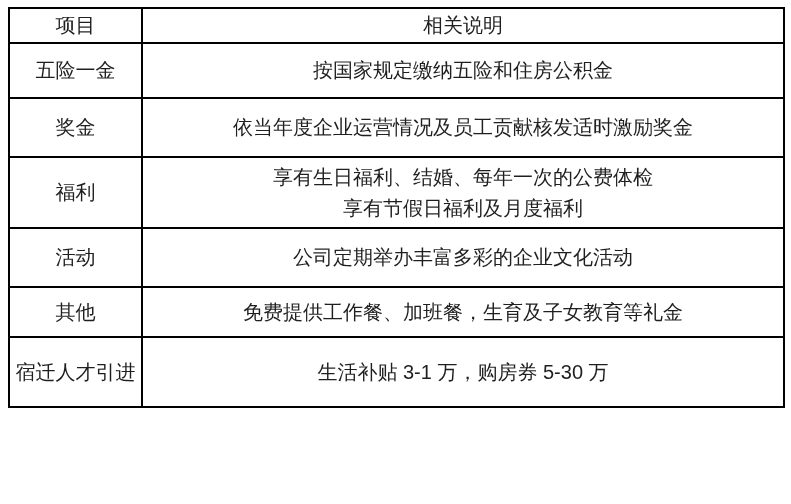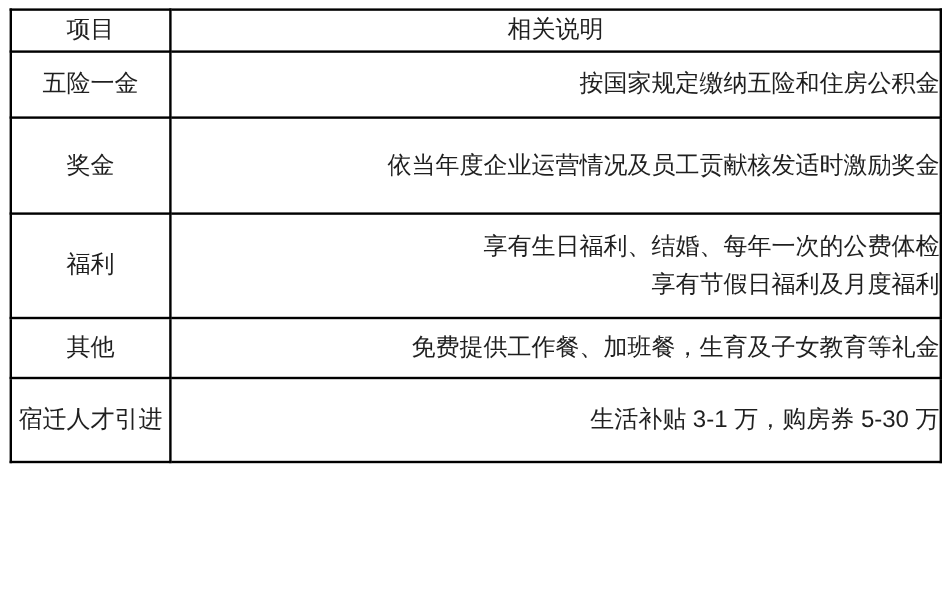--- a/index.html
+++ b/index.html
@@ -36,30 +36,30 @@
     line-height: 1.55;
   }
   table.benefits th {
     text-align: center;
   }
   td.item-cell {
     text-align: center;
     padding: 0 14px;
   }
   td.desc-cell {
-    text-align: right;
+    text-align: center;
     padding: 0 10px 0 11px;
     border-radius: 11px;
   }
   .desc-line { display: block; }
   tr.r-head  { height: 35px; }
   tr.r-wx    { height: 55px; padding-left: 19px; }
   tr.r-xj    { height: 65px; }
-  tr.r-jj    { height: 80px; }
-  tr.r-fl    { height: 87px; }
+  tr.r-jj    { height: 59px; }
+  tr.r-fl    { height: 71px; }
   tr.r-hd    { height: 59px; }
   tr.r-qt    { height: 50px; }
   tr.r-sq    { height: 70px; }
 </style>
 </head>
 <body>
 
 <div class="page">
   <table class="benefits">
     <colgroup>
@@ -88,20 +88,26 @@
     </tr>
 
     <tr class="r-fl">
       <td class="item-cell">福利</td>
       <td class="desc-cell">
         <span class="desc-line">享有生日福利、结婚、每年一次的公费体检</span>
         <span class="desc-line">享有节假日福利及月度福利</span>
       </td>
     </tr>
 
+    <tr class="r-hd">
+      <td class="item-cell">活动</td>
+      <td class="desc-cell">
+        <span class="desc-line">公司定期举办丰富多彩的企业文化活动</span>
+      </td>
+    </tr>
 
     <tr class="r-qt">
       <td class="item-cell">其他</td>
       <td class="desc-cell">
         <span class="desc-line">免费提供工作餐、加班餐，生育及子女教育等礼金</span>
       </td>
     </tr>
 
     <tr class="r-sq">
       <td class="item-cell">宿迁人才引进</td>

